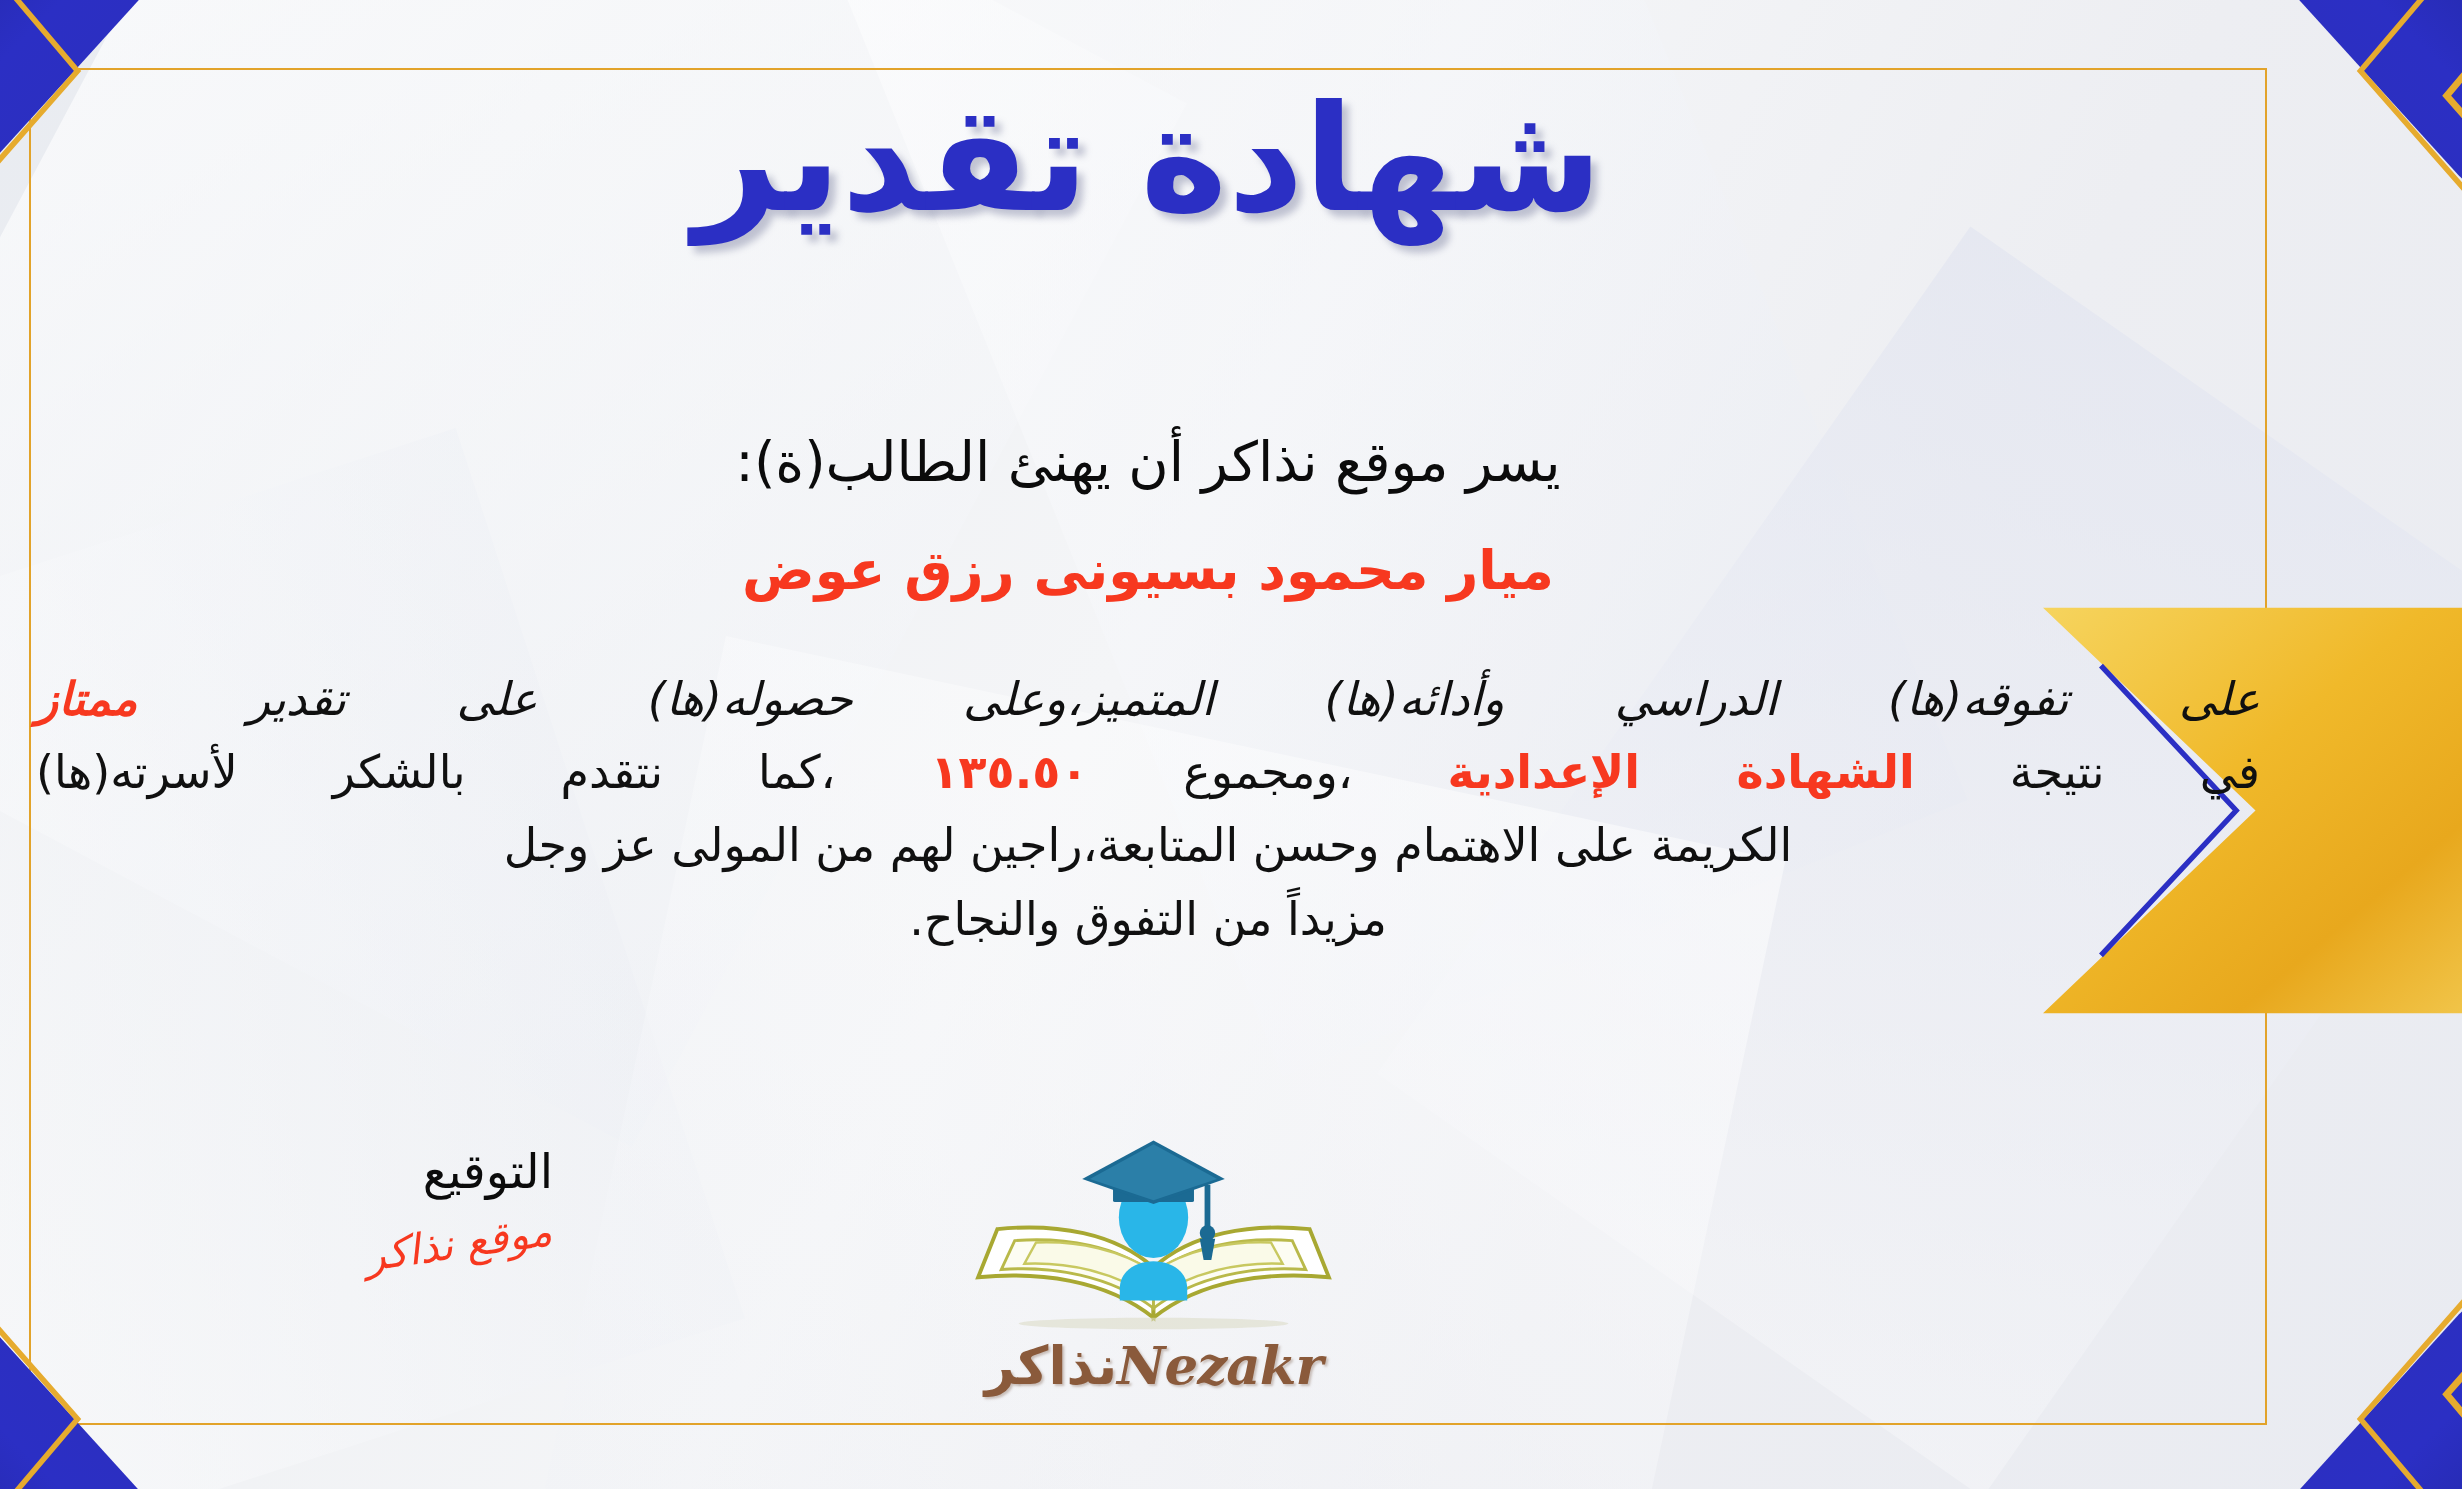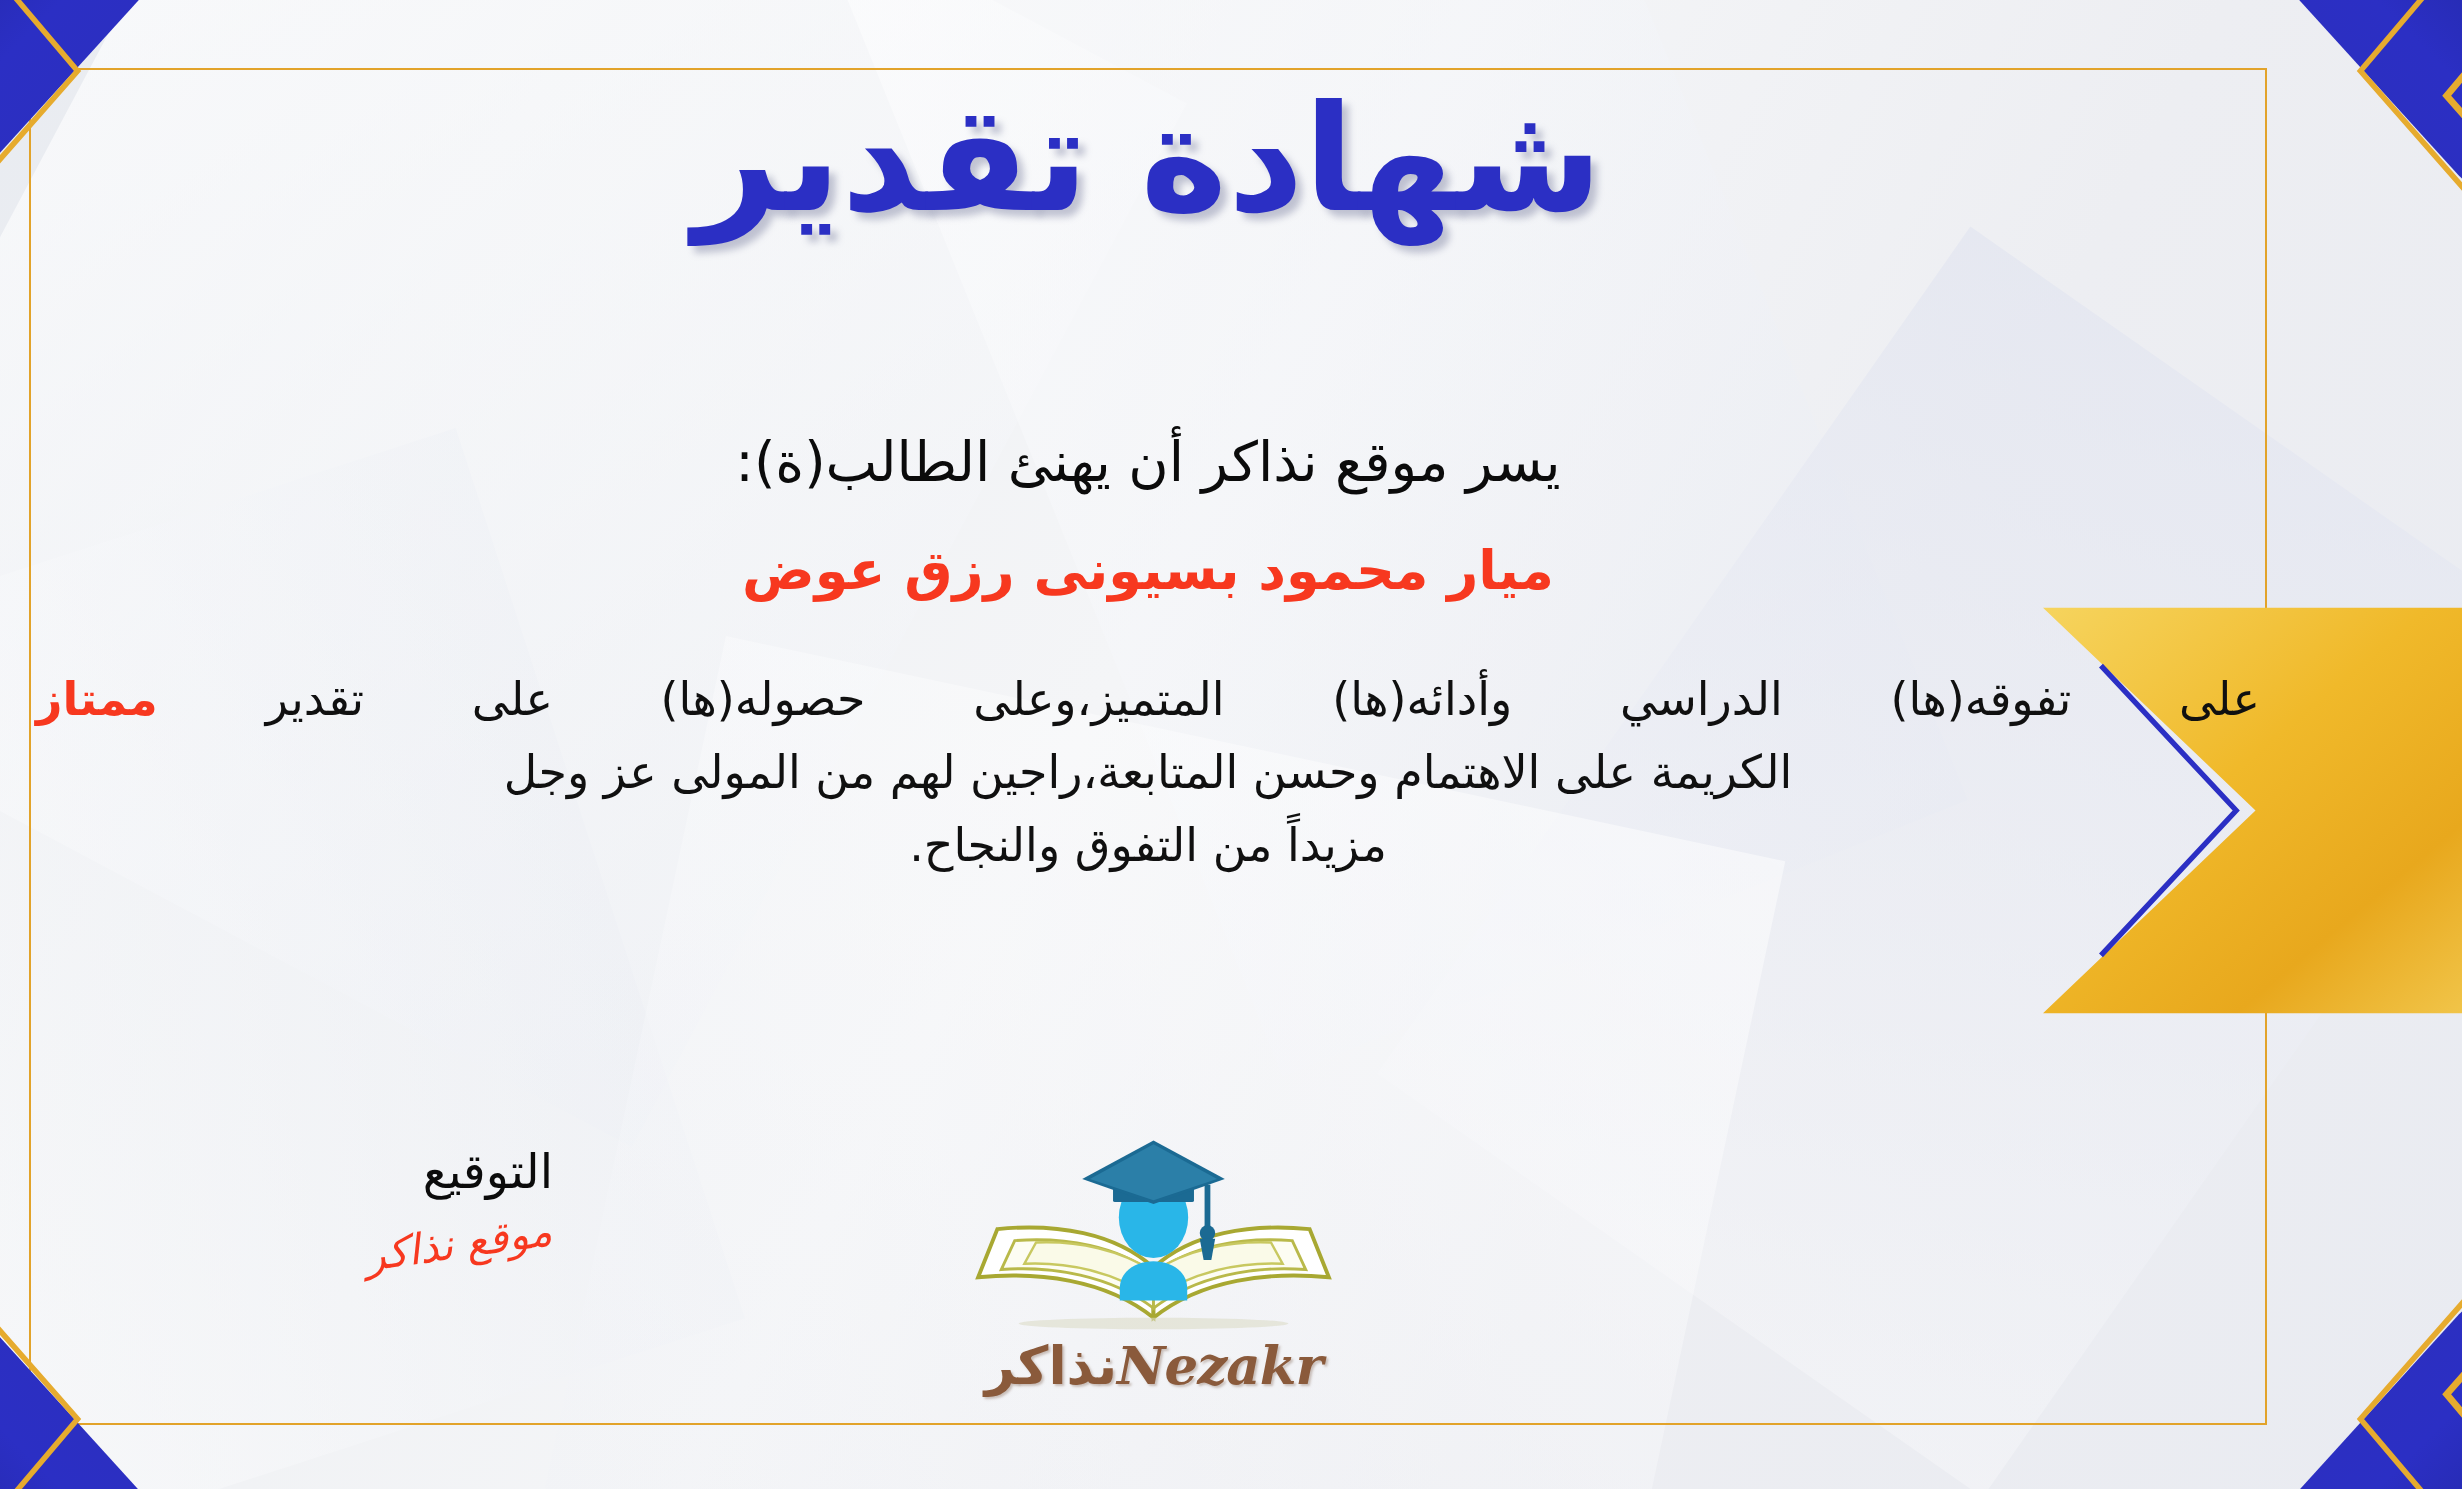--- a/index.html
+++ b/index.html
@@ -148,21 +148,21 @@
     right: 202px;
     font-size: 46px;
     line-height: 1.42;
     color: #101010;
     text-align: center;
   }
   .body-line {
     white-space: nowrap;
     margin-bottom: 7.9px;
   }
-  .body-line.l1 { text-align: justify; text-align-last: justify; white-space: normal; }
+  .body-line.l1 { text-align: justify; text-align-last: justify; white-space: normal; font-style: italic; }
   .body-line.l2 { text-align: justify; text-align-last: justify; white-space: normal; }
   .body-line.l3 { }
   .body-line.l4 { text-align: center; }
 
   .hl { color: #f7381f; font-weight: 700; }
   .num { color: #f7381f; font-weight: 700; }
 
   
   .signature-block {
     position: absolute;
@@ -307,20 +307,27 @@
 
     <div class="line-name">ميار محمود بسيونى رزق عوض</div>
 
     <div class="body-block">
 
       <div class="body-line l1">
         <span>على تفوقه(ها) الدراسي وأدائه(ها) المتميز،وعلى حصوله(ها) على تقدير</span>
         <span class="hl">ممتاز</span>
       </div>
 
+      <div class="body-line l2">
+        <span>في نتيجة</span>
+        <span class="hl">الشهادة الإعدادية</span>
+        <span>،ومجموع</span>
+        <span class="num">١٣٥.٥٠</span>
+        <span>،كما نتقدم بالشكر لأسرته(ها)</span>
+      </div>
 
       <div class="body-line l3">الكريمة على الاهتمام وحسن المتابعة،راجين لهم من المولى عز وجل</div>
 
       <div class="body-line l4">مزيداً من التفوق والنجاح.</div>
     </div>
 
     <div class="signature-block">
       <div class="signature-label">التوقيع</div>
       <div class="signature-mark">موقع نذاكر</div>
     </div>

